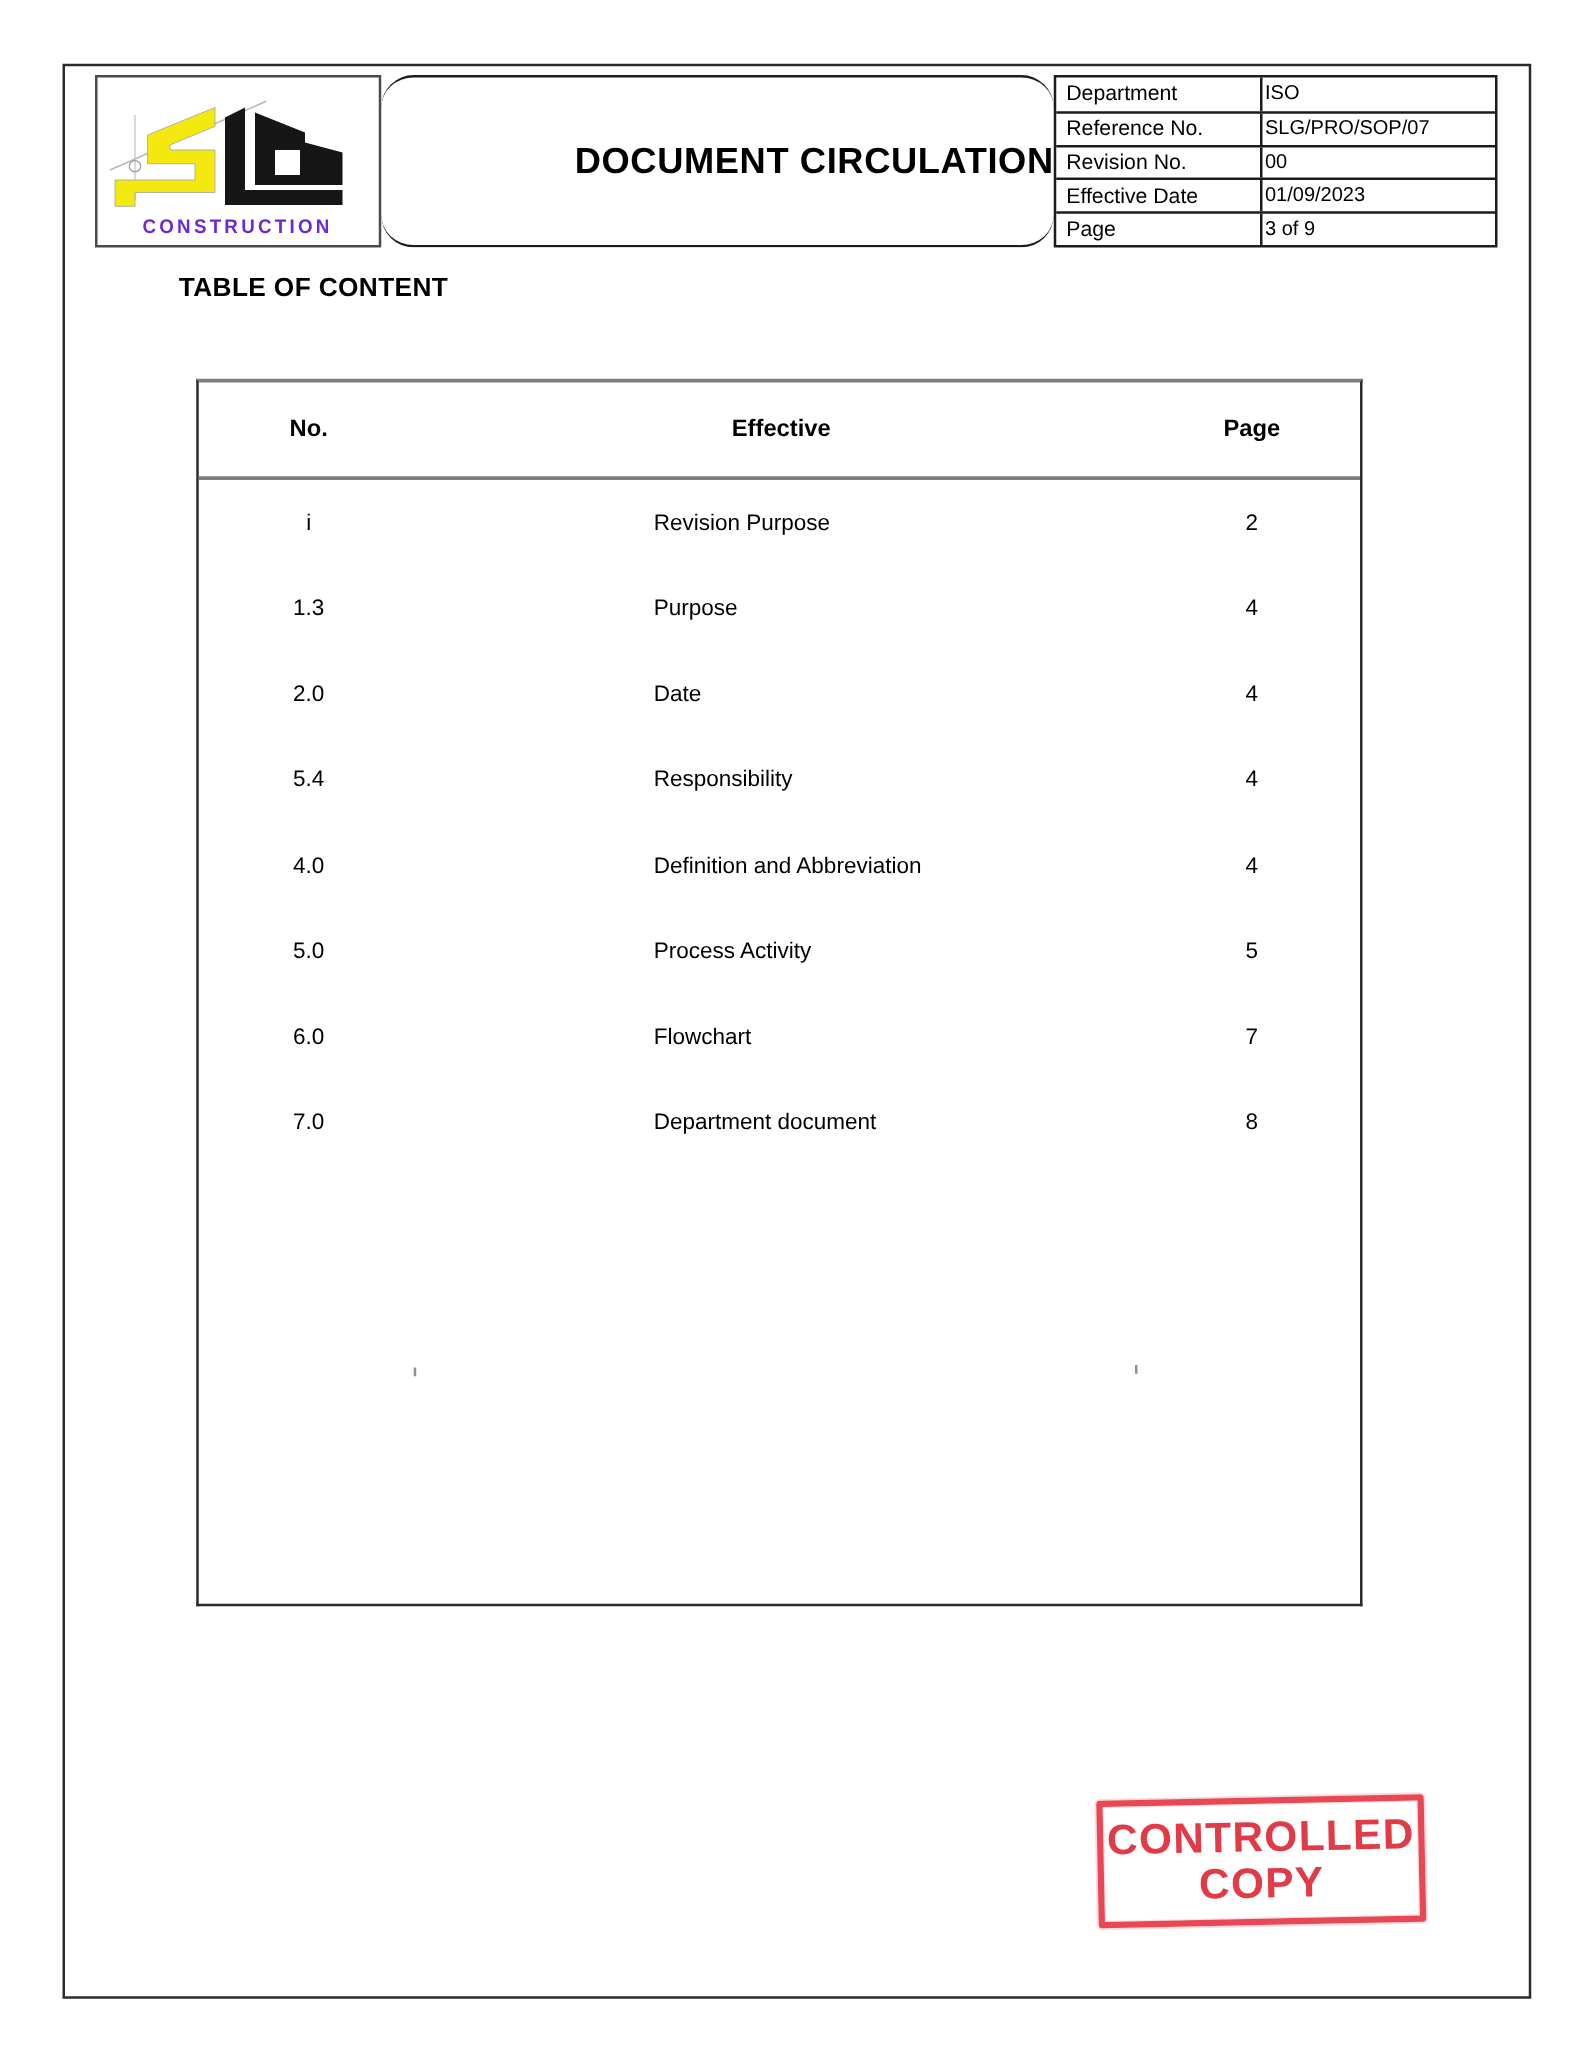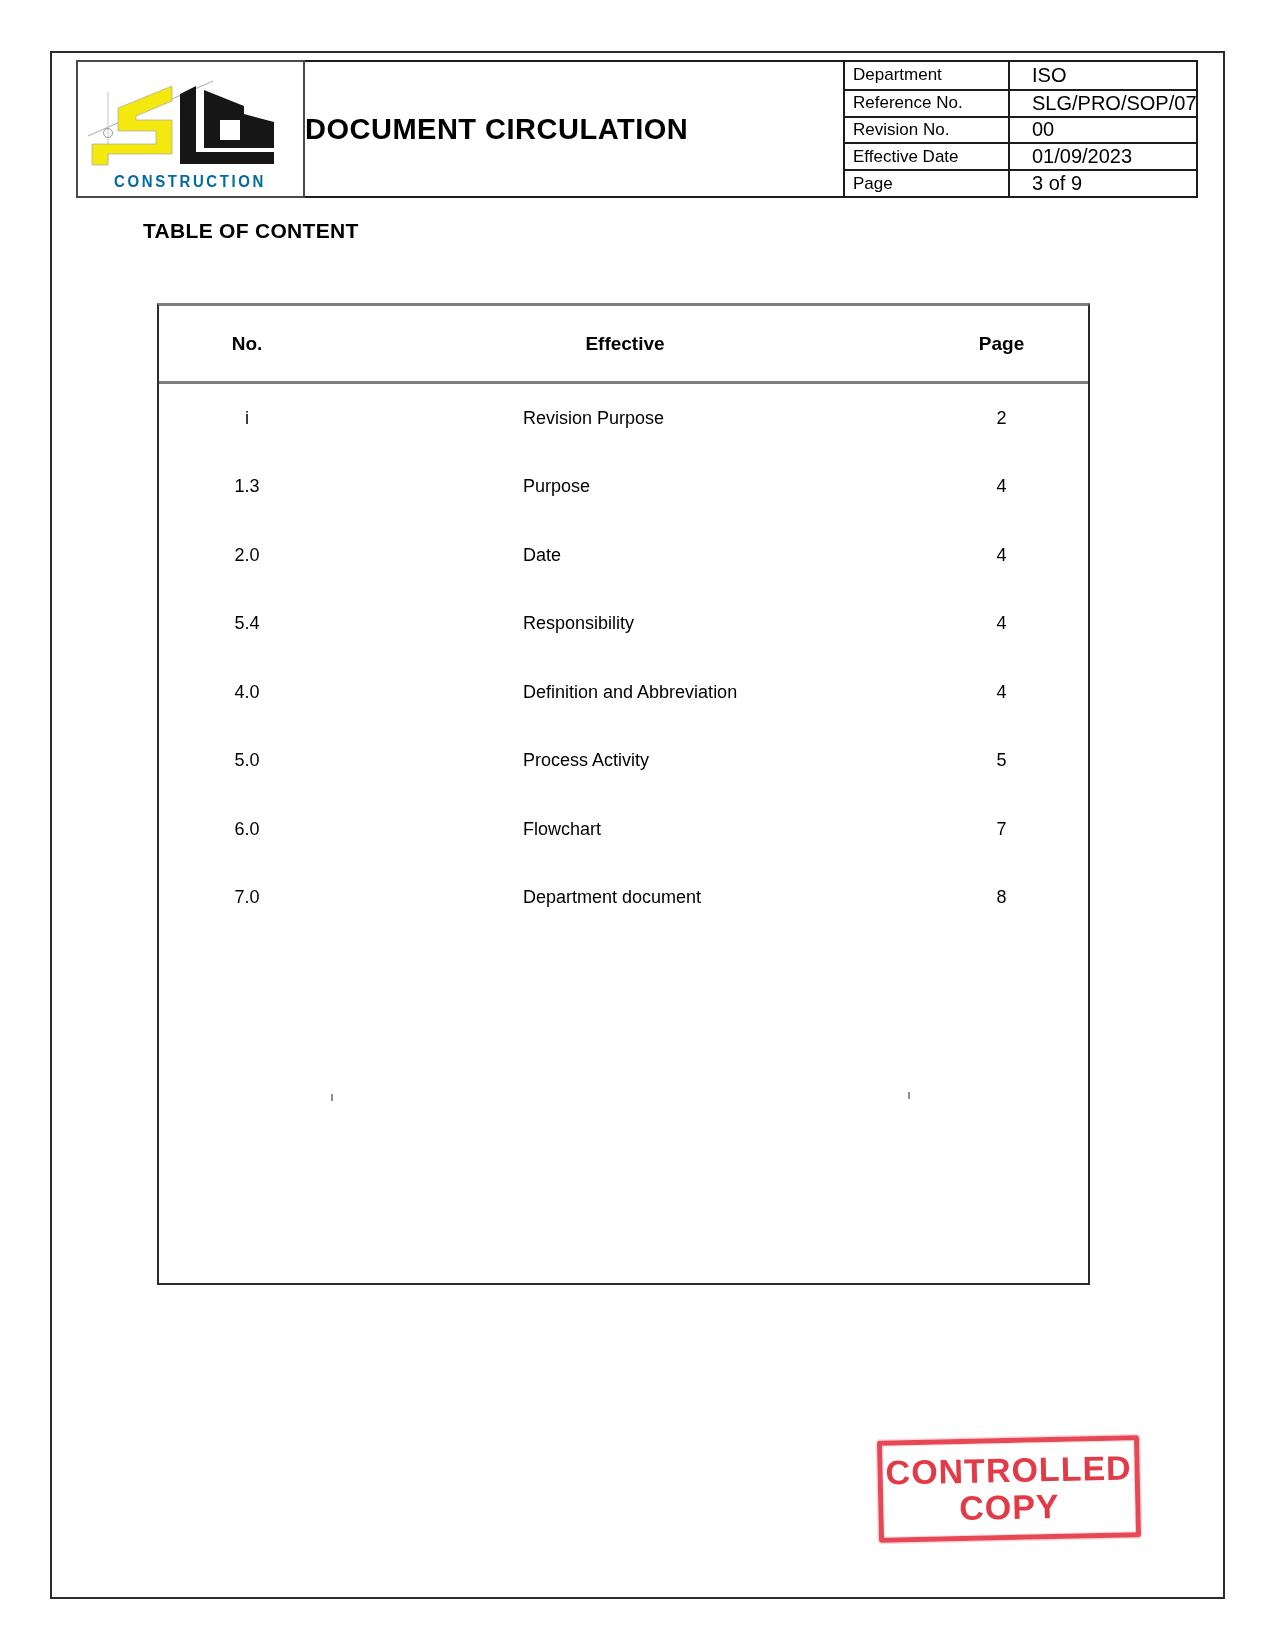--- a/index.html
+++ b/index.html
@@ -21,44 +21,44 @@
     position:absolute; left:76px; top:60px; width:1122px; height:138px;
     display:flex;
   }
   .logo-cell {
     width:229px; height:138px; border:2px solid #4a4a4a; position:relative;
     background:#fff;
   }
   .logo-art { position:absolute; left:0; top:2px; width:229px; height:106px; }
   .logo-subtitle {
     position:absolute; left:36px; bottom:6px;
-    font-size:15px; font-weight:bold; letter-spacing:2.6px; color:#0369a1;
+    font-size:15px; font-weight:bold; letter-spacing:2.6px; color:#6d28d9;
     transform:scaleY(1.05);
     white-space:nowrap;
   }
   .title-cell {
     flex:1; border-top:2px solid #1c1c1c; border-bottom:2px solid #1c1c1c;
-    display:flex; align-items:center; justify-content:flex-start;
+    display:flex; align-items:center; justify-content:flex-end;border-radius:26px;
   }
   .doc-title {
     font-size:29px; font-weight:bold; letter-spacing:0.5px; color:#000;
     white-space:nowrap;
   }
   .meta-cell {
     width:355px; height:138px; border:2px solid #1c1c1c;
     display:grid; grid-template-rows:repeat(5,1fr);
   }
   .meta-row { display:grid; grid-template-columns:165px 1fr; border-top:2px solid #1c1c1c; }
   .meta-row:first-child { border-top:none; }
   .meta-label {
     border-right:2px solid #1c1c1c; font-weight:normal; font-size:17px;
     display:flex; align-items:center; padding-left:8px; color:#000;
   }
   .meta-value {
-    font-size:20px; display:flex; align-items:center; padding-left:22px; color:#000;
+    font-size:16px; display:flex; align-items:center; padding-left:2px; color:#000;
   }
 
   
   .section-heading {
     position:absolute; left:143px; top:219px;
     font-size:21px; font-weight:bold; letter-spacing:0.3px; color:#000;
   }
 
   
   .toc {

